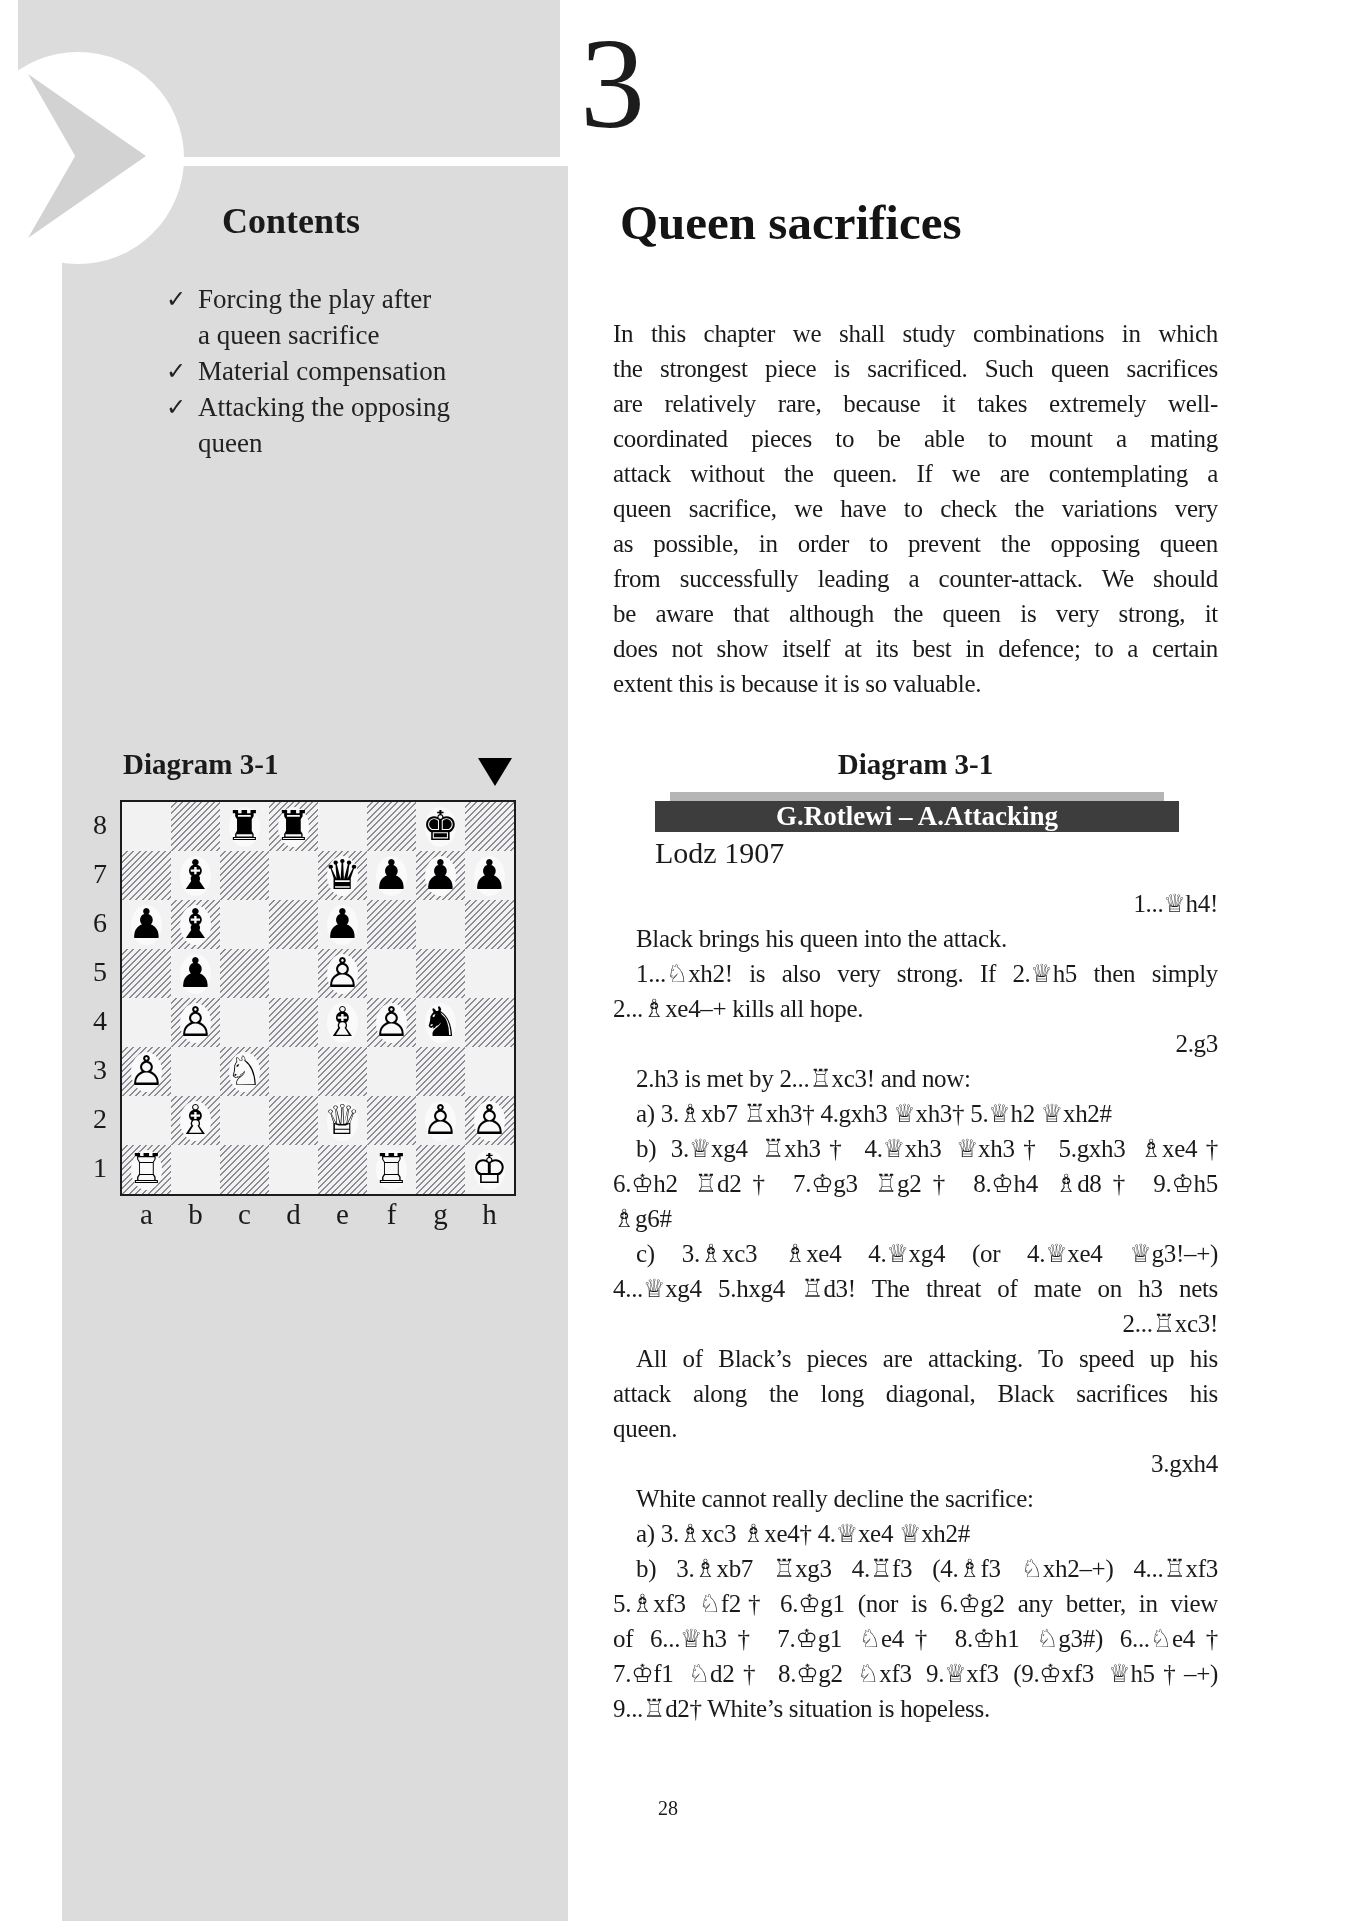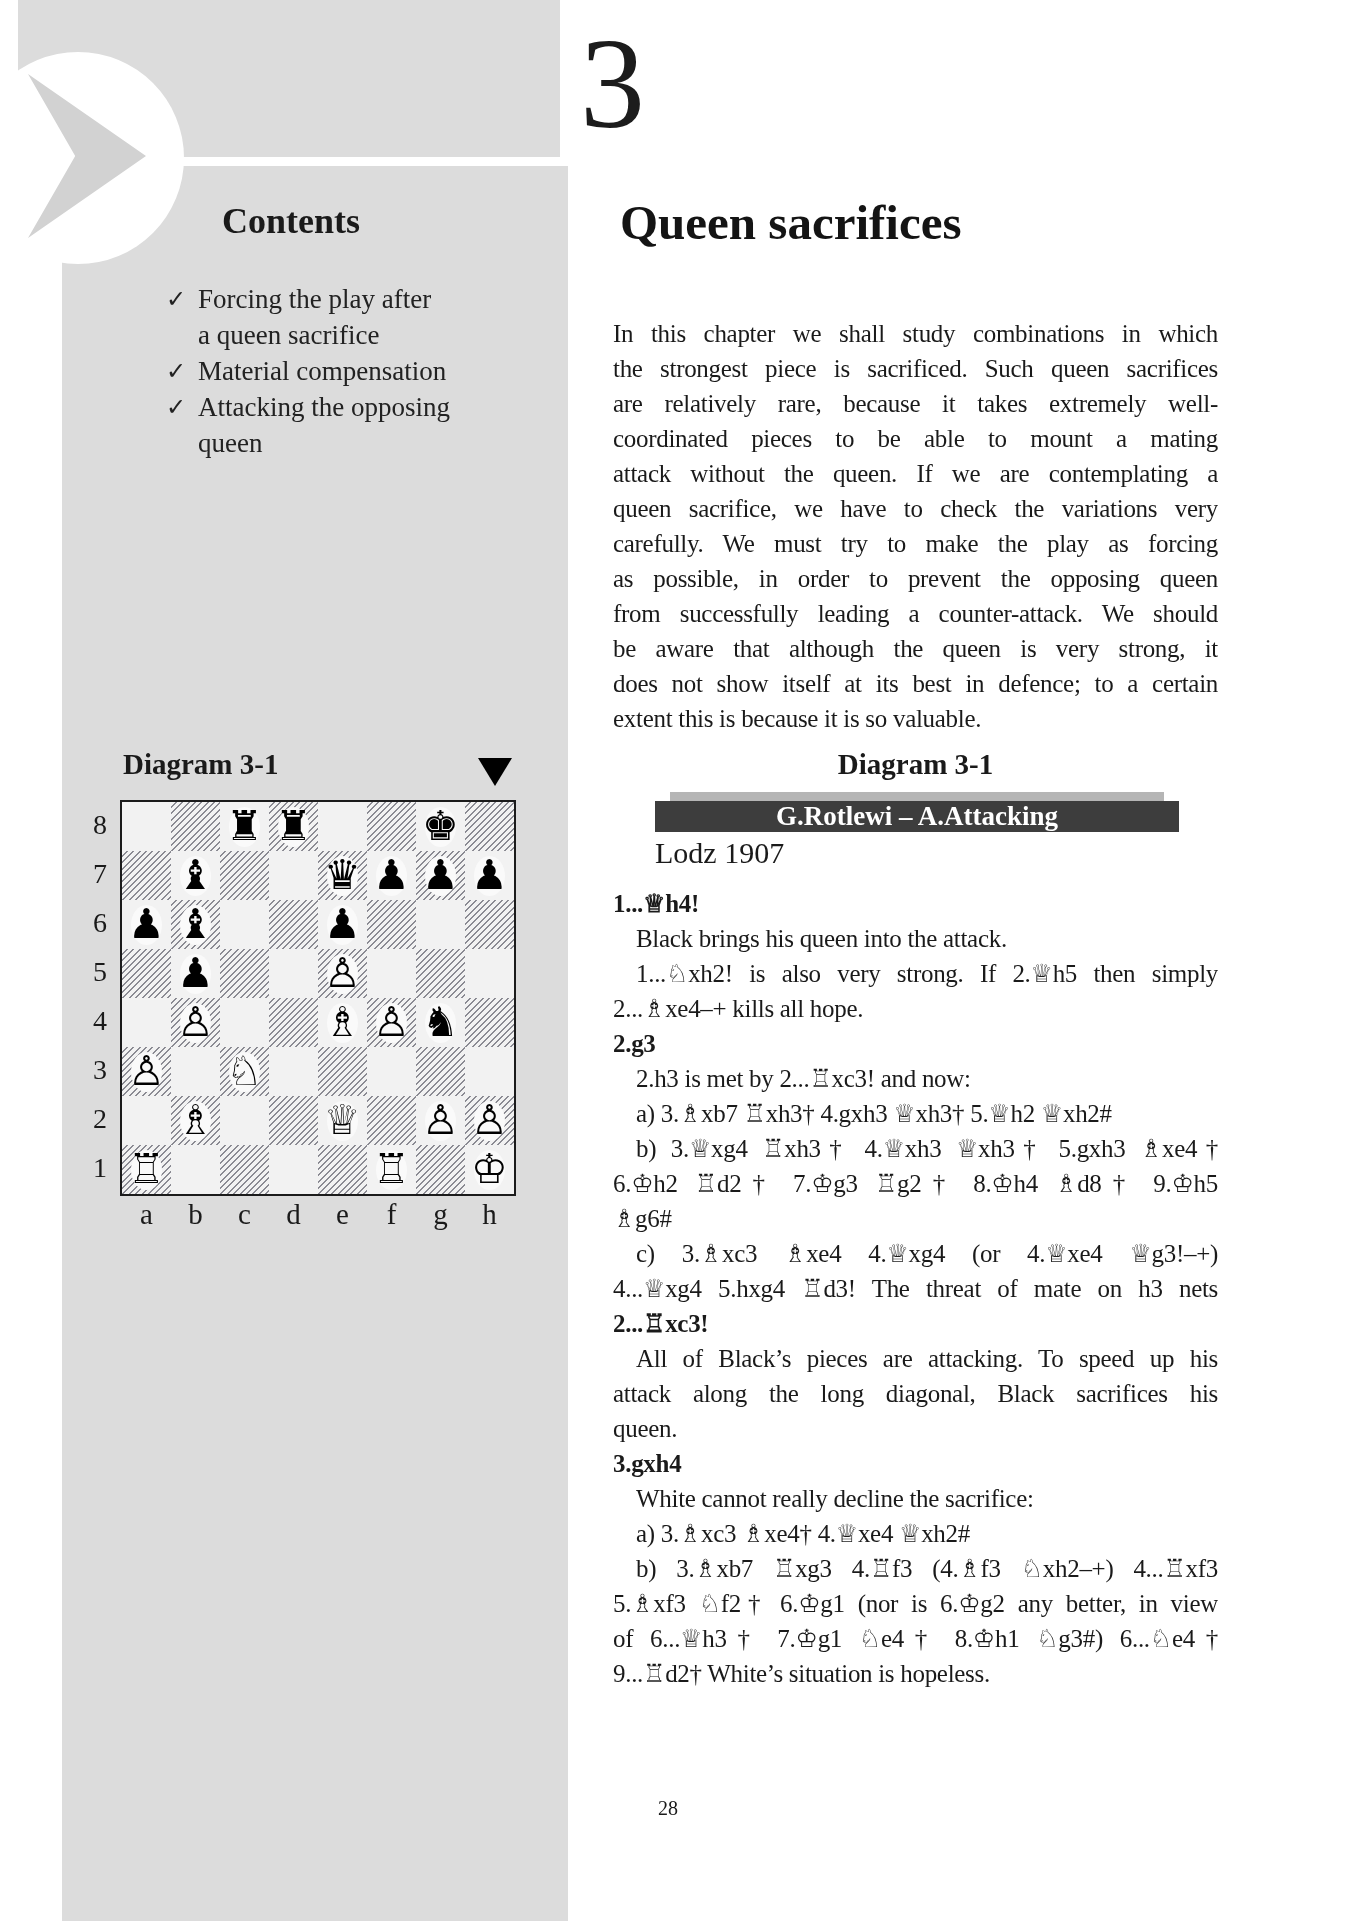--- a/index.html
+++ b/index.html
@@ -55,21 +55,21 @@
   .file-labels { position:absolute; left:122px; top:1198px; display:flex; z-index:2; }
   .file-labels div { width:49px; text-align:center; font-size:29px; color:#1a1a1a; }
   
   .main-title { position:absolute; left:612px; top:186px; width:606px; font-size:49px; font-weight:bold; margin:8px; color:#141414; }
   .text-col { position:absolute; left:613px; width:605px; }
   #intro { top:316px; }
   #moves { top:886px; }
   .tl { height:35px; line-height:35px; font-size:25px; letter-spacing:-0.3px; color:#1a1a1a; overflow:hidden; white-space:nowrap; }
   .tl.jline { text-align:justify; white-space:normal; }
   .tl.jline::after { content:""; display:inline-block; width:100%; height:0; }
-  .tl.bold { font-weight:bold; }
+  .tl.bold { font-weight:normal;text-align:right; }
   .tl.ind { padding-left:23px; }
   .diagram-heading { position:absolute; left:613px; top:748px; width:605px; text-align:center; font-size:29px; font-weight:bold; margin:0; }
   .bar-light { position:absolute; left:670px; top:792px; width:494px; height:14px; background:#b5b5b5; }
   .bar-dark {
     position:absolute; left:655px; top:801px; width:524px; height:31px; background:#3d3d3d;
     color:#ffffff; font-size:27px; font-weight:bold; text-align:center; line-height:31px;
   }
   .venue { position:absolute; left:655px; top:836px; width:524px; text-align:left; font-size:30px; }
   .page-number { position:absolute; left:658px; top:1797px; font-size:20px; }
 </style>
@@ -287,21 +287,20 @@
   </div>
 
 <h1 class="main-title">Queen sacrifices</h1>
 <div class="text-col" id="intro">
     <div class="tl jline">In this chapter we shall study combinations in which</div>
     <div class="tl jline">the strongest piece is sacrificed. Such queen sacrifices</div>
     <div class="tl jline">are relatively rare, because it takes extremely well-</div>
     <div class="tl jline">coordinated pieces to be able to mount a mating</div>
     <div class="tl jline">attack without the queen. If we are contemplating a</div>
     <div class="tl jline">queen sacrifice, we have to check the variations very</div>
-    <div class="tl jline">carefully. We must try to make the play as forcing</div>
     <div class="tl jline">as possible, in order to prevent the opposing queen</div>
     <div class="tl jline">from successfully leading a counter-attack. We should</div>
     <div class="tl jline">be aware that although the queen is very strong, it</div>
     <div class="tl jline">does not show itself at its best in defence; to a certain</div>
     <div class="tl">extent this is because it is so valuable.</div>
   </div>
 
 <div class="diagram-heading">Diagram 3-1</div>
 <div class="bar-light"></div>
 <div class="bar-dark">G.Rotlewi – A.Attacking</div>
@@ -323,16 +322,17 @@
     <div class="tl bold">2...♖xc3!</div>
     <div class="tl jline ind">All of Black’s pieces are attacking. To speed up his</div>
     <div class="tl jline">attack along the long diagonal, Black sacrifices his</div>
     <div class="tl">queen.</div>
     <div class="tl bold">3.gxh4</div>
     <div class="tl ind">White cannot really decline the sacrifice:</div>
     <div class="tl ind">a) 3.♗xc3 ♗xe4† 4.♕xe4 ♕xh2#</div>
     <div class="tl jline ind">b) 3.♗xb7 ♖xg3 4.♖f3 (4.♗f3 ♘xh2–+) 4...♖xf3</div>
     <div class="tl jline">5.♗xf3 ♘f2† 6.♔g1 (nor is 6.♔g2 any better, in view</div>
     <div class="tl jline">of 6...♕h3† 7.♔g1 ♘e4† 8.♔h1 ♘g3#) 6...♘e4†</div>
+    <div class="tl jline">7.♔f1 ♘d2† 8.♔g2 ♘xf3 9.♕xf3 (9.♔xf3 ♕h5†–+)</div>
     <div class="tl">9...♖d2† White’s situation is hopeless.</div>
   </div>
 
 <div class="page-number">28</div>
 
 </body></html>

